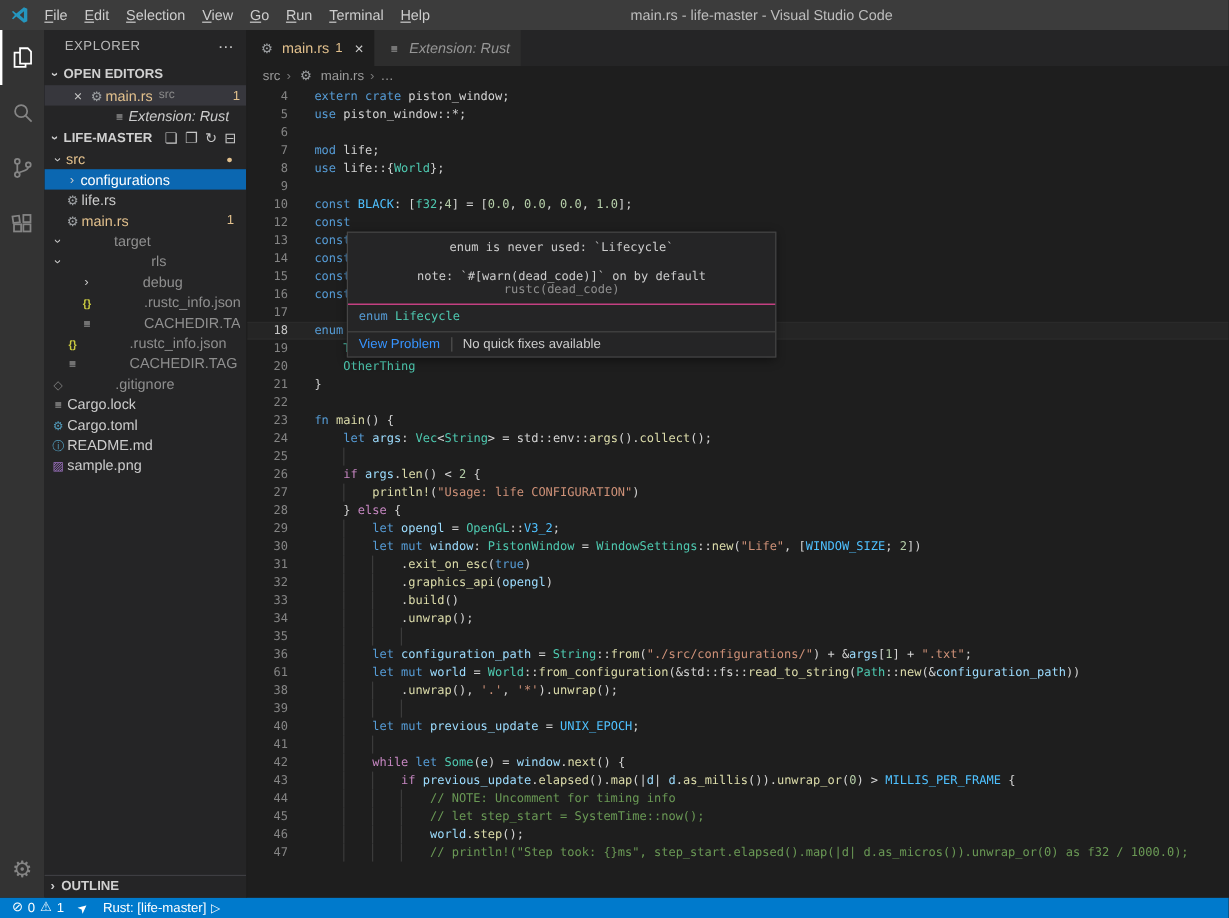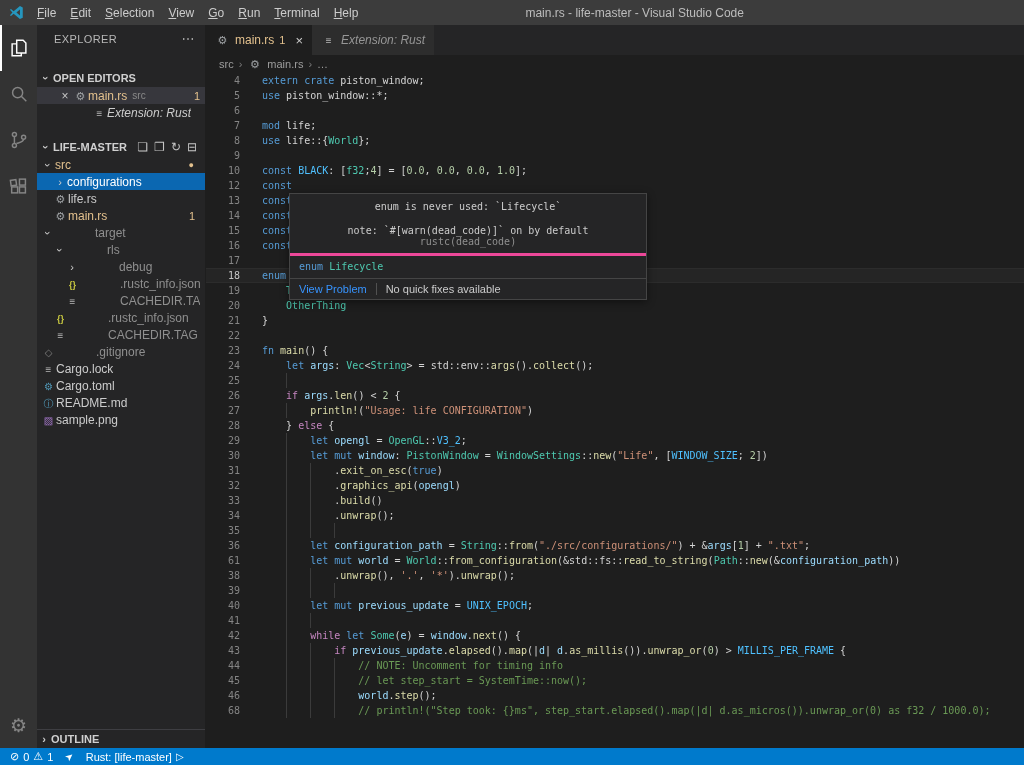--- a/index.html
+++ b/index.html
@@ -20,21 +20,21 @@
   .act-slot{height:46px;display:flex;align-items:center;justify-content:center;color:#858585;}
   .act-slot.active{color:#ffffff;box-shadow:inset 2px 0 0 #ffffff;}
   .act-bottom{margin-top:auto;}
   .gear-glyph{font-size:19px;line-height:1;}
 
   
   .sidebar{width:169px;background:#252526;display:flex;flex-direction:column;position:relative;
     font-size:12px;color:#cccccc;overflow:hidden;border-right:1px solid #1e1e1e;}
   .sb-title{height:27px;display:flex;align-items:center;padding:0 10px 0 17px;font-size:11px;color:#b8b8b8;flex-shrink:0;letter-spacing:.4px;}
   .sb-more{margin-left:auto;font-size:13px;color:#c5c5c5;}
-  .sec-h{height:19px;display:flex;align-items:center;font-size:11px;font-weight:bold;color:#d0d0d0;padding-left:2px;flex-shrink:0;margin-top:16px;}
+  .sec-h{height:19px;display:flex;align-items:center;font-size:11px;font-weight:bold;color:#d0d0d0;padding-left:2px;flex-shrink:0;}
   .sec-h .actions{margin-left:auto;display:flex;gap:6px;padding-right:8px;font-weight:normal;}
   .sec-h .actions span{color:#c5c5c5;font-size:12px;}
   .chev{width:14px;text-align:center;display:inline-block;font-size:11px;color:#cccccc;flex-shrink:0;}
   .rot{display:inline-block;transform:rotate(90deg);}
   .oe-row{height:17px;display:flex;align-items:center;position:relative;white-space:nowrap;}
   .oe-row.active{background:#37373d;}
   .oe-close{width:16px;text-align:center;color:#c5c5c5;margin-left:10px;}
   .oe-detail{color:#8a8a8a;font-size:10px;margin-left:5px;}
   .tree{flex-shrink:0;}
   .tree-row{height:17px;display:flex;align-items:center;padding-right:5px;white-space:nowrap;}
@@ -75,21 +75,21 @@
   .tk-v{color:#9cdcfe;} .tk-n{color:#b5cea8;} .tk-s{color:#ce9178;} .tk-m{color:#6a9955;}
   .tk-d{color:#d4d4d4;} .tk-C{color:#4fc1ff;}
   .hl{background:rgba(90,93,94,.55);text-decoration:underline wavy #c9bb3a;text-underline-offset:2px;}
 
   
   .tooltip{position:absolute;left:83px;top:168px;width:358px;background:#252526;border:1px solid #454545;
     z-index:20;font-family:"DejaVu Sans Mono",monospace;font-size:10px;color:#cccccc;box-shadow:0 2px 8px rgba(0,0,0,.45);}
   .tt-msg{padding:7px 9px 6px;text-align:center;}
   .tt-note{margin-top:13px;}
   .tt-src{color:#8f8f8f;}
-  .tt-code{padding:5px 9px 6px;border-top:3px solid #ec4899;}
+  .tt-code{padding:5px 9px 6px;border-top:1px solid #ec4899;}
   .tt-footer{border-top:1px solid #454545;display:flex;align-items:center;
     font-family:"Liberation Sans",sans-serif;font-size:11px;height:21px;padding:0 9px;gap:9px;}
   .tt-link{color:#3794ff;}
   .tt-sep{width:1px;height:12px;background:#515151;}
 
   
   .statusbar{height:17px;background:#007acc;color:#ffffff;display:flex;align-items:center;font-size:11px;padding:0 4px;}
   .sb-item{display:flex;align-items:center;gap:4px;padding:0 6px;height:100%;}
   .sb-glyph{font-size:11px;line-height:1;}
   .rls-glyph{display:inline-block;transform:rotate(-40deg);font-size:10px;}
@@ -205,21 +205,21 @@
         </div>
         <div class="tree-row" style="padding-left: 16px;">
           <span><span class="ic ic-rust">⚙</span></span>
           <span class="lbl mod">main.rs</span>
           <span class="badge">1</span>
         </div>
         <div class="tree-row" style="padding-left: 4px;">
           <span class="chev"><span class="rot">›</span></span>
           <span class="lbl dim">target</span>
         </div>
-        <div class="tree-row" style="padding-left: 16px;">
+        <div class="tree-row" style="padding-left: 4px; gap: 31px;">
           <span class="chev"><span class="rot">›</span></span>
           <span class="lbl dim">rls</span>
         </div>
         <div class="tree-row" style="padding-left: 28px;">
           <span class="chev">›</span>
           <span class="lbl dim">debug</span>
         </div>
         <div class="tree-row" style="padding-left: 28px;">
           <span><span class="ic ic-yellow">{}</span></span>
           <span class="lbl dim">.rustc_info.json</span>
@@ -448,21 +448,21 @@
         </div>
         <div class="line">
           <span class="gut">45</span>
           <span class="lc"><span class="g" style="left: 4ch;"></span><span class="g" style="left: 8ch;"></span><span class="g" style="left: 12ch;"></span><span class="tk-d">                </span><span class="tk-m">// let step_start = SystemTime::now();</span></span>
         </div>
         <div class="line">
           <span class="gut">46</span>
           <span class="lc"><span class="g" style="left: 4ch;"></span><span class="g" style="left: 8ch;"></span><span class="g" style="left: 12ch;"></span><span class="tk-d">                </span><span class="tk-v">world</span><span class="tk-d">.</span><span class="tk-f">step</span><span class="tk-d">();</span></span>
         </div>
         <div class="line">
-          <span class="gut">68</span>
+          <span class="gut">47</span>
           <span class="lc"><span class="g" style="left: 4ch;"></span><span class="g" style="left: 8ch;"></span><span class="g" style="left: 12ch;"></span><span class="tk-d">                </span><span class="tk-m">// println!("Step took: {}ms", step_start.elapsed().map(|d| d.as_micros()).unwrap_or(0) as f32 / 1000.0);</span></span>
         </div>
       </div>
 
     <div class="tooltip">
       <div class="tt-msg">
         <div>enum is never used: `Lifecycle`</div>
         <div class="tt-note"><span>note: `#[warn(dead_code)]` on by default </span><span class="tt-src">rustc(dead_code)</span></div>
       </div>
       <div class="tt-code" id="tt-code"><span class="tk-k">enum</span><span class="tk-d"> </span><span class="tk-t">Lifecycle</span></div>

